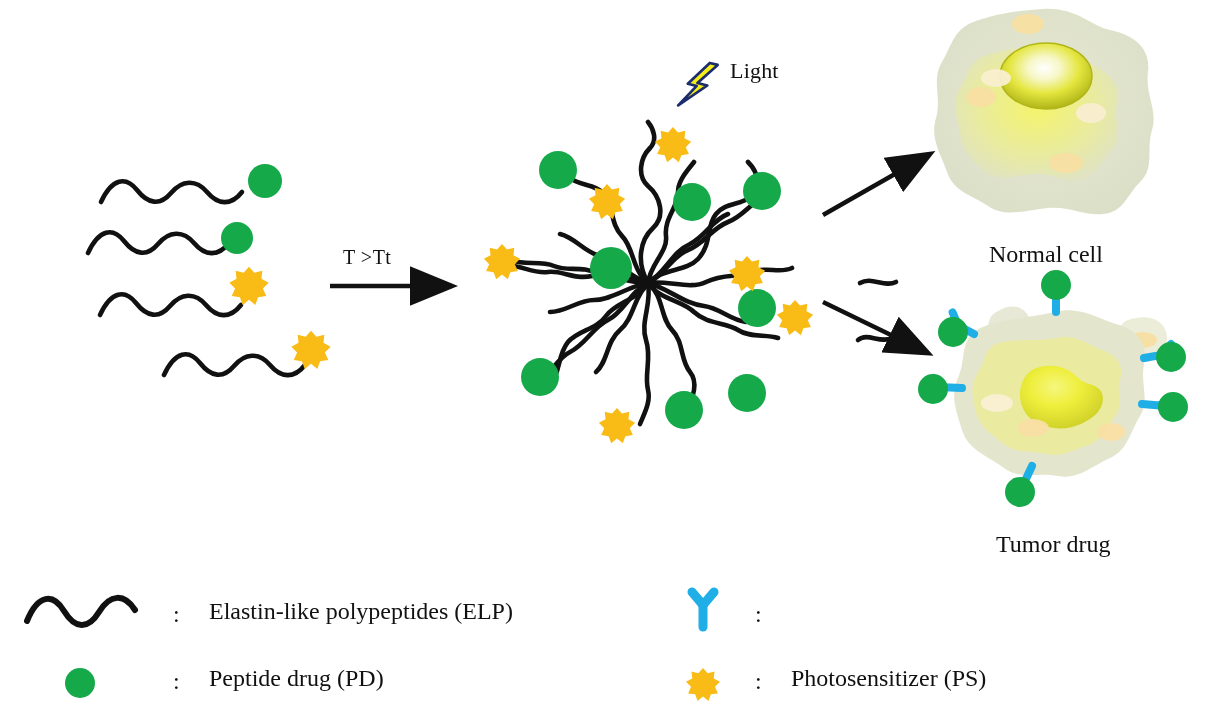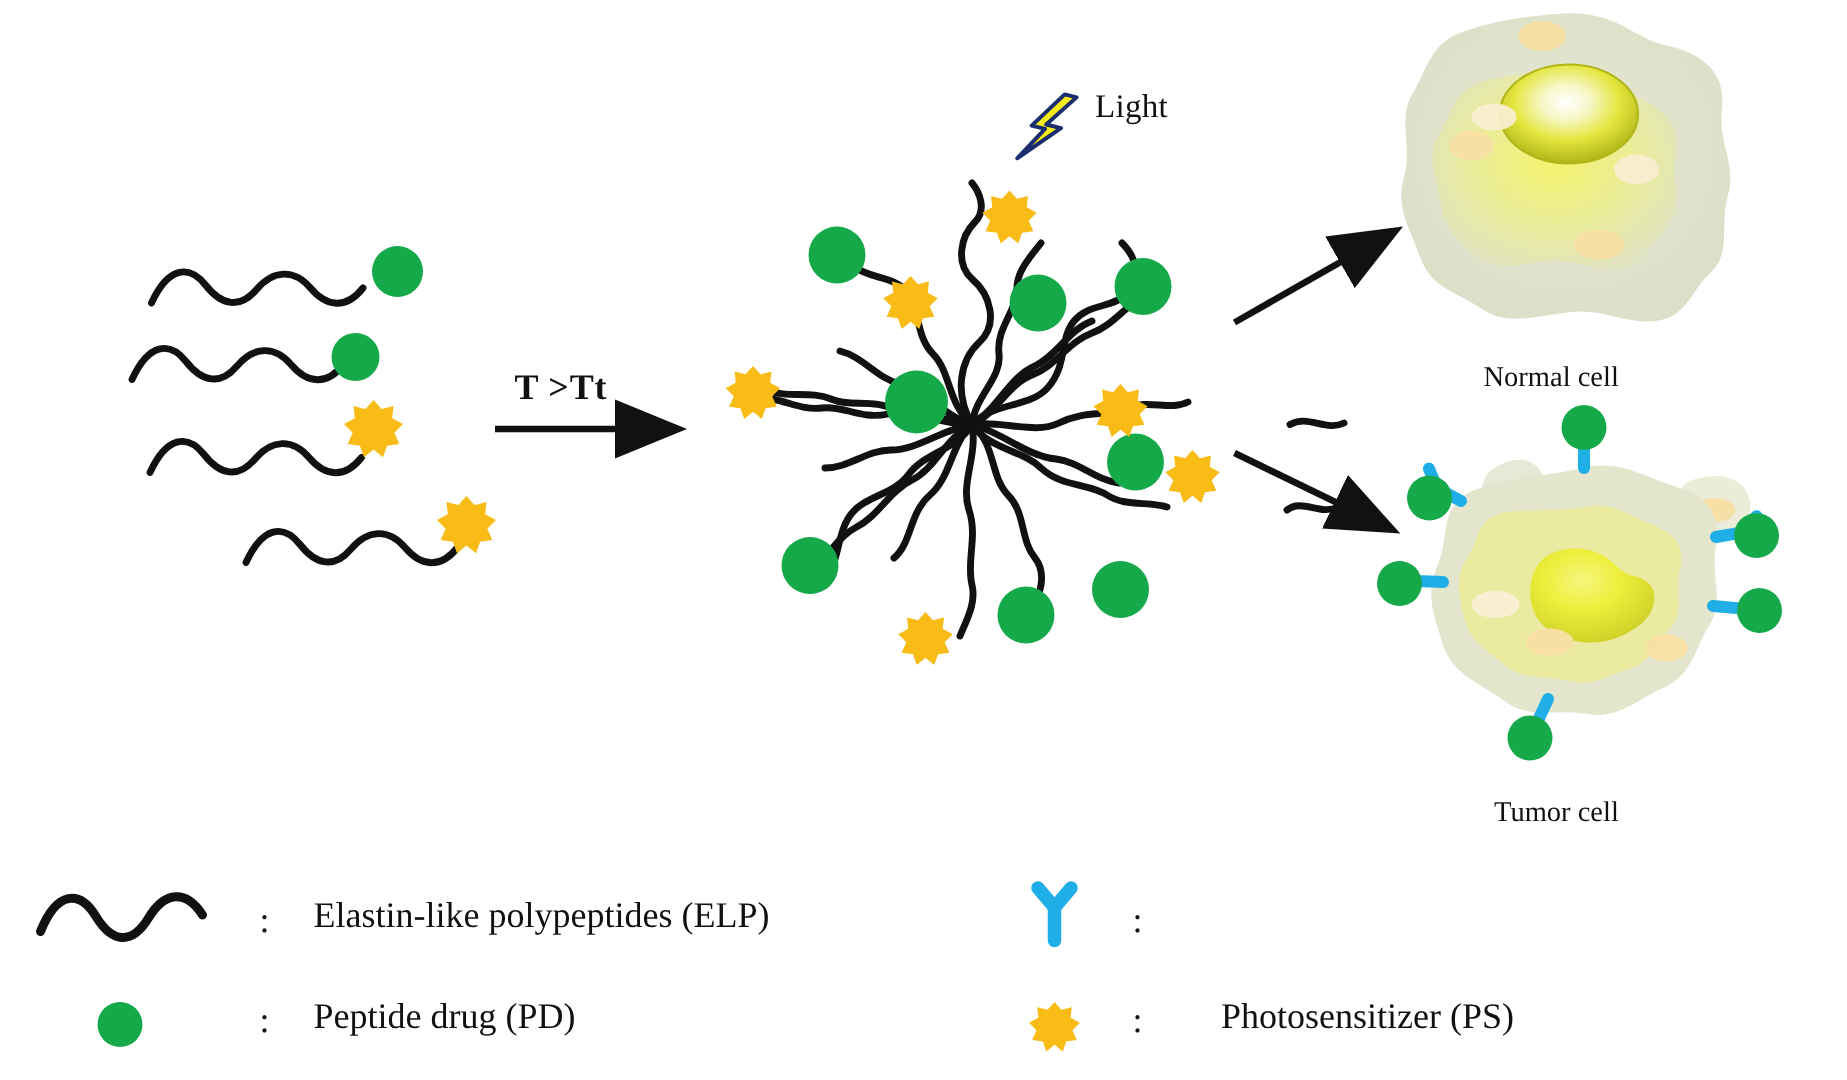--- a/index.html
+++ b/index.html
@@ -5,22 +5,22 @@
   html,body{margin:0;padding:0;background:#ffffff;}
   body{
     width:1231px;height:720px;position:relative;overflow:hidden;
     font-family:"Liberation Serif","DejaVu Serif",serif;
     color:#111111;
   }
   .stage{position:absolute;inset:0;}
   svg.layer{position:absolute;left:0;top:0;width:1231px;height:720px;overflow:visible;}
   .lbl{position:absolute;white-space:nowrap;color:#111;}
   .lbl-light{font-size:22px;letter-spacing:.2px;}
-  .lbl-tt{font-size:24px;letter-spacing:.5px;font-weight:bold;}
-  .lbl-cell{font-size:19px;}
+  .lbl-tt{font-size:20px;letter-spacing:.5px;}
+  .lbl-cell{font-size:24px;}
   .lbl-legend{font-size:24px;}
   .lbl-colon{font-size:24px;}
 </style>
 </head>
 <body>
 
 <div class="stage">
 
   <svg class="layer" viewBox="0 0 1231 720">
     <defs>
@@ -206,26 +206,26 @@
     </g>
     <path fill="#f9bb16" transform="translate(703,683) scale(0.88)" d="M0,-17 L5.3,-11.1 L13.1,-13.1 L12.2,-5.1 L19.3,-1.3 L13.6,4.4 L16.9,11.8 L8.9,12.9 L6.2,20.5 L0,15.4 L-6.2,20.5 L-8.9,12.9 L-16.9,11.8 L-13.6,4.4 L-19.3,-1.3 L-12.2,-5.1 L-13.1,-13.1 L-5.3,-11.1 Z"></path>
   </svg>
 
   <div class="lbl lbl-tt" style="left:343px;top:246px;">T &gt;Tt</div>
 
   <div class="lbl lbl-light" style="left:730px;top:58px;">Light</div>
 
   <div class="lbl lbl-cell" style="left:989px;top:241px;">Normal cell</div>
 
-  <div class="lbl lbl-cell" style="left:996px;top:531px;">Tumor cell</div>
+  <div class="lbl lbl-cell" style="left:996px;top:531px;">Tumor drug</div>
 
   <div class="lbl lbl-colon" style="left:173px;top:601px;">:</div>
   <div class="lbl lbl-legend" style="left:209px;top:598px;text-align:right;">Elastin-like polypeptides (ELP)</div>
 
   <div class="lbl lbl-colon" style="left:173px;top:668px;">:</div>
   <div class="lbl lbl-legend" style="left:209px;top:665px;font-family:Liberation Serif, serif;">Peptide drug (PD)</div>
 
   <div class="lbl lbl-colon" style="left:755px;top:601px;">:</div>
 
   <div class="lbl lbl-colon" style="left:755px;top:668px;">:</div>
-  <div class="lbl lbl-legend" style="left:791px;top:665px;margin-left:23px;">Photosensitizer (PS)</div>
+  <div class="lbl lbl-legend" style="left:791px;top:665px;">Photosensitizer (PS)</div>
 
 </div>
 
 </body></html>

